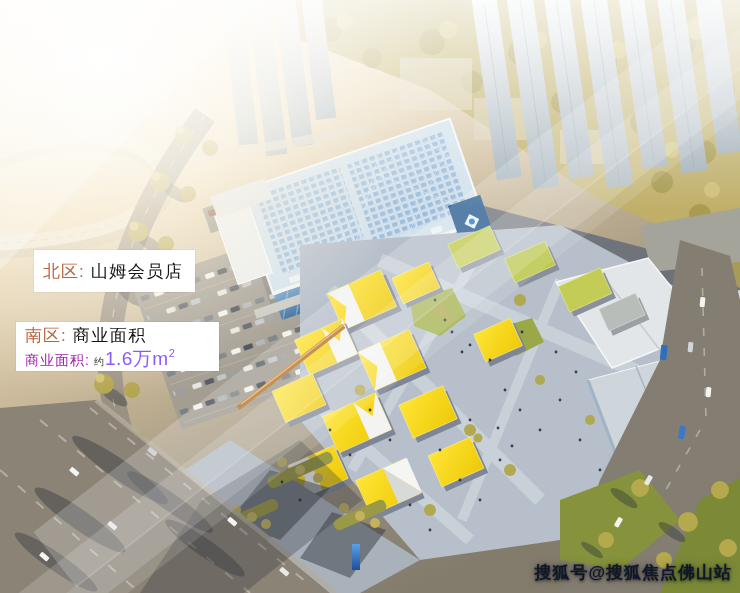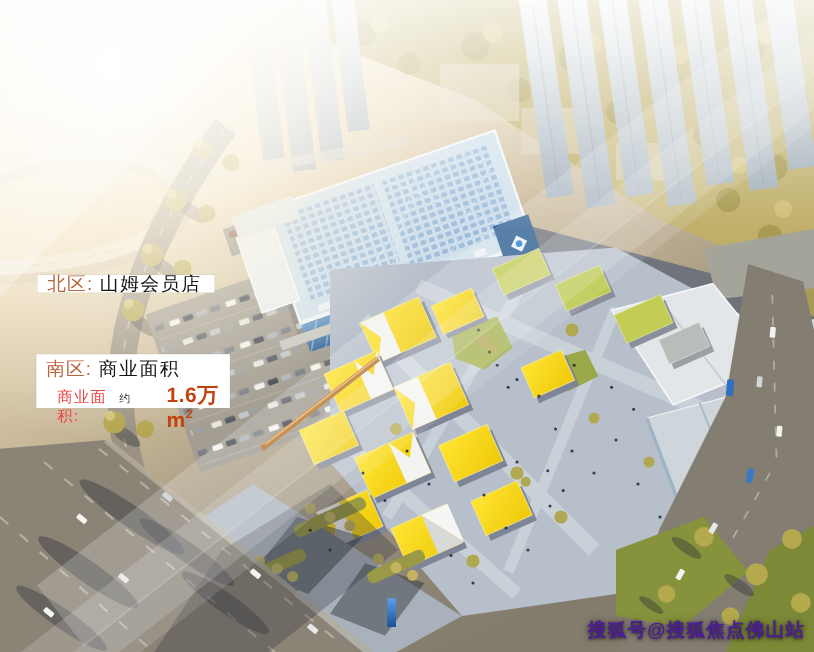--- a/index.html
+++ b/index.html
@@ -1,29 +1,29 @@
 <!DOCTYPE html>
 <html><head>
 <meta charset="utf-8">
 <style>
   html,body{margin:0;padding:0;}
   body{width:740px;height:593px;overflow:hidden;font-family:"Liberation Sans","DejaVu Sans",sans-serif;background:#cfc3a8;}
   .stage{position:relative;width:740px;height:593px;overflow:hidden;}
   .stage svg{position:absolute;left:0;top:0;display:block;}
   .anno{position:absolute;background:#ffffff;box-sizing:border-box;box-shadow:0 0 0 0.5px rgba(0,0,0,.08);}
-  .anno-north{left:34px;top:250px;width:161px;height:16px;display:flex;align-items:center;padding-left:9px;}
-  .anno-south{left:33px;top:322px;width:176px;height:49px;padding:2px 0 0 9px;}
+  .anno-north{left:34px;top:250px;width:161px;height:42px;display:flex;align-items:center;padding-left:9px;}
+  .anno-south{left:16px;top:322px;width:203px;height:49px;padding:2px 0 0 9px;}
   .zone{color:#b5643c;font-size:17px;letter-spacing:1px;white-space:nowrap;}
   .zname{color:#141414;font-size:17px;font-weight:normal;letter-spacing:1.5px;white-space:nowrap;margin-left:6px;}
   .row{display:flex;align-items:baseline;height:22px;}
-  .area-label{color:#ef4444;font-size:14px;letter-spacing:1px;margin-left:10px;}
+  .area-label{color:#a21caf;font-size:14px;letter-spacing:1px;}
   .approx{color:#333;font-size:10px;margin:0 1px 0 4px;}
-  .area-value{color:#c2410c;font-size:19px;font-weight:bold;letter-spacing:.5px;margin-left:32px;}
+  .area-value{color:#8b5cf6;font-size:19px;font-weight:normal;letter-spacing:.5px;}
   .area-value sup{font-size:11px;position:relative;top:-1px;}
-  .watermark{position:absolute;right:8px;bottom:9px;color:#4c1d95;font-size:17px;font-weight:bold;
+  .watermark{position:absolute;right:8px;bottom:9px;color:#0f172a;font-size:17px;font-weight:bold;
              letter-spacing:1px;text-shadow:0 1px 3px rgba(0,0,0,.65), 0 0 8px rgba(0,0,0,.35);}
 </style>
 </head>
 <body>
 
 <div class="stage">
 <svg width="740" height="593" viewBox="0 0 740 593">
   <defs>
     <linearGradient id="bgGrad" x1="0" y1="0" x2="0.55" y2="1">
       <stop offset="0" stop-color="#fcf5e4"></stop>

